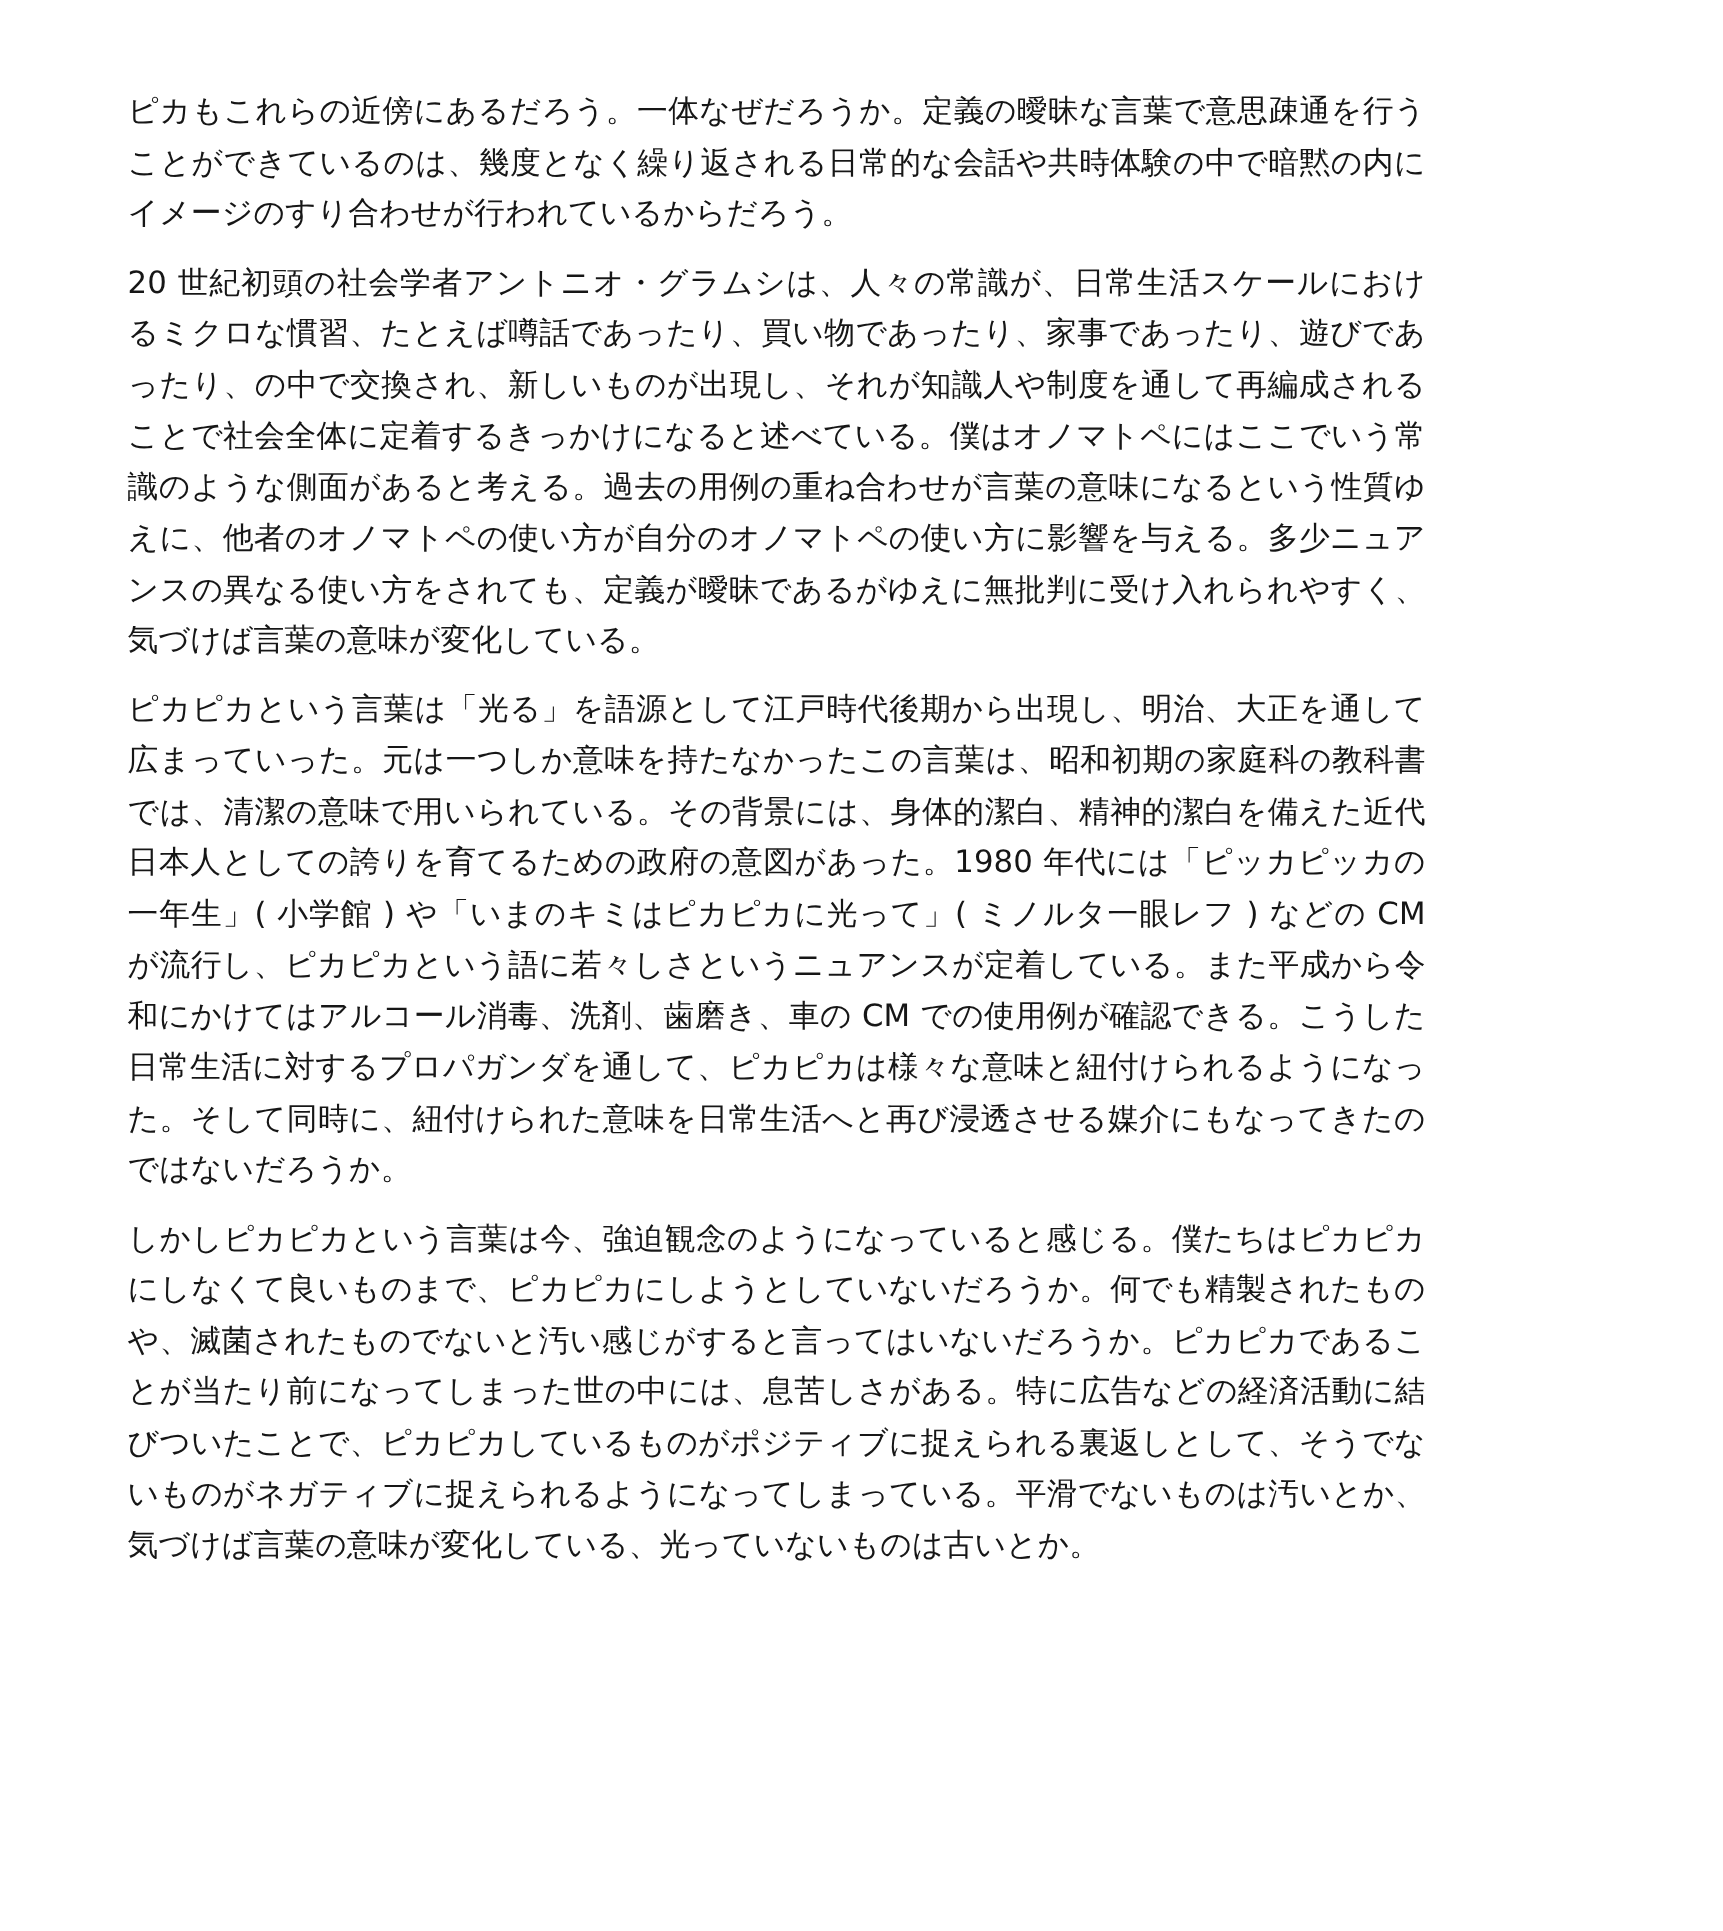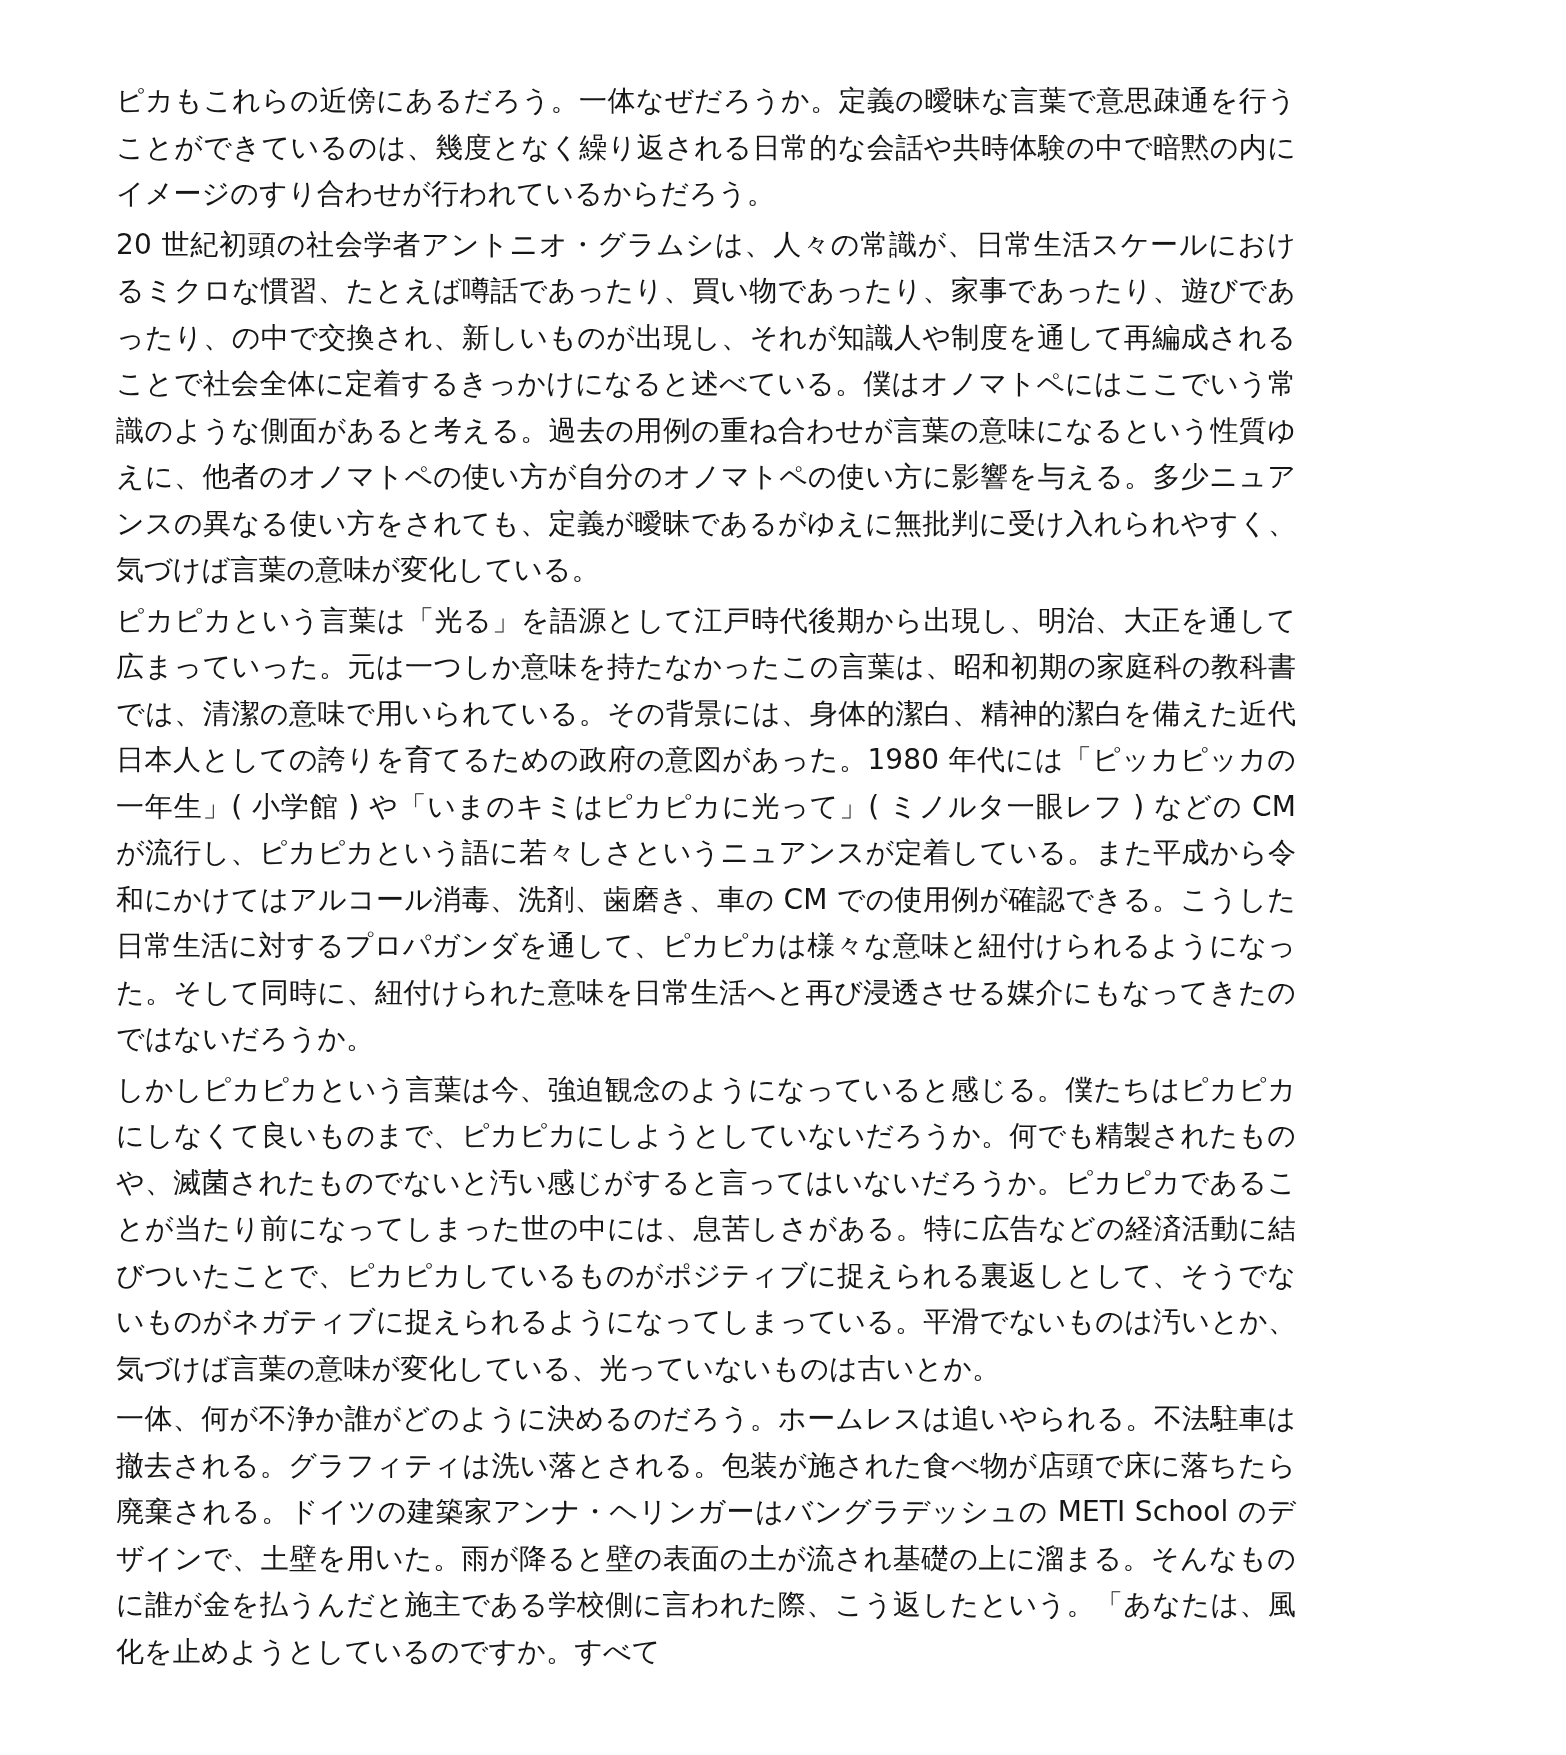--- a/index.html
+++ b/index.html
@@ -43,32 +43,31 @@
     word-break: break-all;
     overflow-wrap: anywhere;
   }
 
   
   .para.indent {
     text-indent: 0;
   }
 
   .para + .para {
-    margin-top: 4px;
+    margin-top: 16px;
   }
 
   
   .para {
     text-align-last: left;
   }
 </style>
 </head>
 <body>
 
 <div class="page">
   <div class="text-column">
     <p class="para">ピカもこれらの近傍にあるだろう。一体なぜだろうか。定義の曖昧な言葉で意思疎通を行うことができているのは、幾度となく繰り返される日常的な会話や共時体験の中で暗黙の内にイメージのすり合わせが行われているからだろう。</p>
     <p class="para indent"> 20 世紀初頭の社会学者アントニオ・グラムシは、人々の常識が、日常生活スケールにおけるミクロな慣習、たとえば噂話であったり、買い物であったり、家事であったり、遊びであったり、の中で交換され、新しいものが出現し、それが知識人や制度を通して再編成されることで社会全体に定着するきっかけになると述べている。僕はオノマトペにはここでいう常識のような側面があると考える。過去の用例の重ね合わせが言葉の意味になるという性質ゆえに、他者のオノマトペの使い方が自分のオノマトペの使い方に影響を与える。多少ニュアンスの異なる使い方をされても、定義が曖昧であるがゆえに無批判に受け入れられやすく、気づけば言葉の意味が変化している。</p>
     <p class="para indent"> ピカピカという言葉は「光る」を語源として江戸時代後期から出現し、明治、大正を通して広まっていった。元は一つしか意味を持たなかったこの言葉は、昭和初期の家庭科の教科書では、清潔の意味で用いられている。その背景には、身体的潔白、精神的潔白を備えた近代日本人としての誇りを育てるための政府の意図があった。1980 年代には「ピッカピッカの一年生」( 小学館 ) や「いまのキミはピカピカに光って」( ミノルタ一眼レフ ) などの CM が流行し、ピカピカという語に若々しさというニュアンスが定着している。また平成から令和にかけてはアルコール消毒、洗剤、歯磨き、車の CM での使用例が確認できる。こうした日常生活に対するプロパガンダを通して、ピカピカは様々な意味と紐付けられるようになった。そして同時に、紐付けられた意味を日常生活へと再び浸透させる媒介にもなってきたのではないだろうか。</p>
     <p class="para">しかしピカピカという言葉は今、強迫観念のようになっていると感じる。僕たちはピカピカにしなくて良いものまで、ピカピカにしようとしていないだろうか。何でも精製されたものや、滅菌されたものでないと汚い感じがすると言ってはいないだろうか。ピカピカであることが当たり前になってしまった世の中には、息苦しさがある。特に広告などの経済活動に結びついたことで、ピカピカしているものがポジティブに捉えられる裏返しとして、そうでないものがネガティブに捉えられるようになってしまっている。平滑でないものは汚いとか、気づけば言葉の意味が変化している、光っていないものは古いとか。</p>
-    <p class="para">一体、何が不浄か誰がどのように決めるのだろう。ホームレスは追いやられる。不法駐車は撤去される。グラフィティは洗い落とされる。包装が施された食べ物が店頭で床に落ちたら廃棄される。ドイツの建築家アンナ・ヘリンガーはバングラデッシュの METI School のデザインで、土壁を用いた。雨が降ると壁の表面の土が流され基礎の上に溜まる。そんなものに誰が金を払うんだと施主である学校側に言われた際、こう返したという。「あなたは、風化を止めようとしているのですか。すべて</p>
   </div>
 </div>
 
 </body></html>

